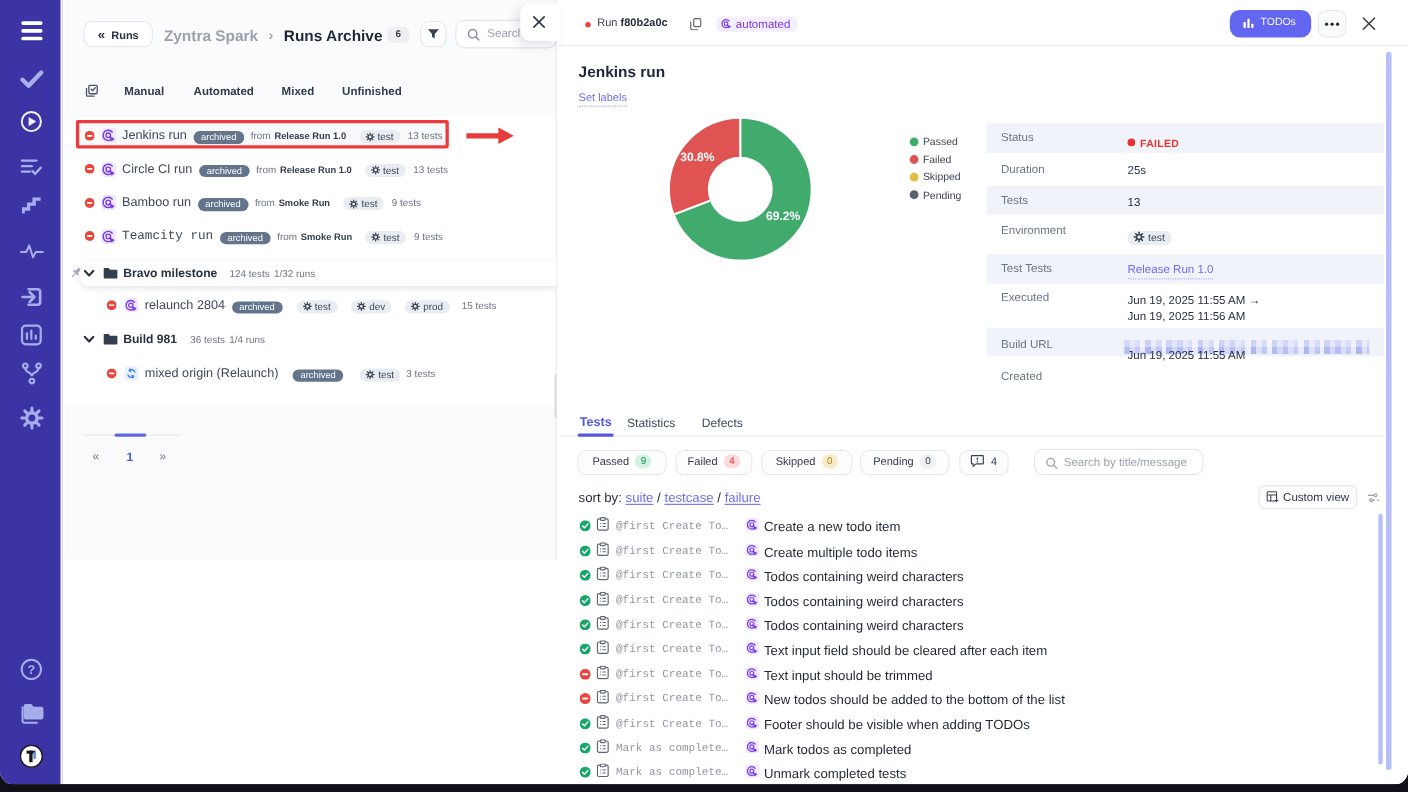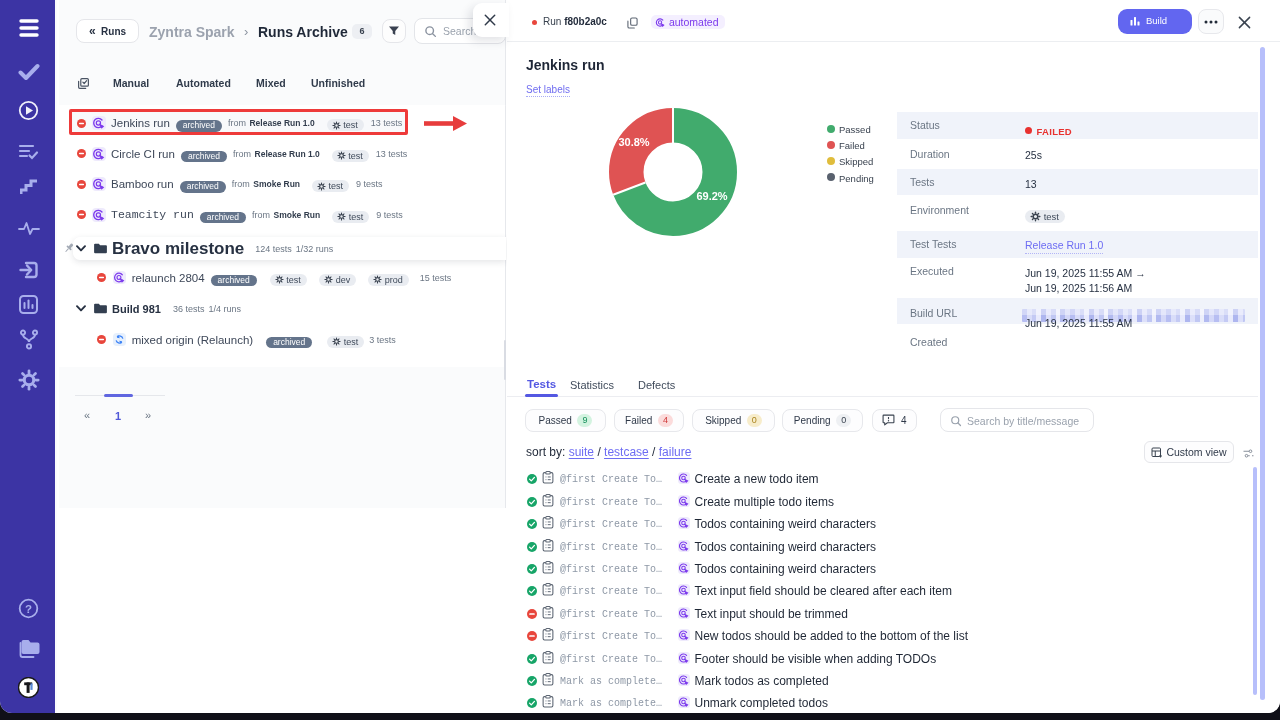--- a/index.html
+++ b/index.html
@@ -315,21 +315,21 @@
         <span style="margin-right:8px;">
             <svg width="10" height="7" viewBox="0 0 10 7" style="display:block;">
               <path d="M1 1.2 L5 5.4 L9 1.2" stroke="#273142" stroke-width="1.9" fill="none" stroke-linecap="round" stroke-linejoin="round"></path>
             </svg>
           </span>
         <span style="margin-right:5px;">
             <svg width="13" height="11" viewBox="0 0 24 20" style="display:block;">
               <path d="M2 1 h7 l2.2 2.8 H22 a1.8 1.8 0 0 1 1.8 1.8 V17 a1.8 1.8 0 0 1 -1.8 1.8 H2 A1.8 1.8 0 0 1 .2 17 V2.8 A1.8 1.8 0 0 1 2 1z" fill="#333f50"></path>
             </svg>
           </span>
-        <span style="margin-right:11px;font-size:17px;font-weight:600;color:#273142;">Bravo milestone</span>
+        <span style="margin-right:11px;font-size:11px;font-weight:600;color:#273142;">Bravo milestone</span>
         <span class="gtxt" style="margin-right:4px;">124 tests</span>
         <span class="gtxt">1/32 runs</span>
       </div>
       <div class="runrow" style="top:157.5px;padding-left:38.2px;">
           <span style="margin-right:7px;">
             <svg width="9" height="9" viewBox="0 0 14 14" style="display:block;">
               <circle cx="7" cy="7" r="7" fill="#e8463c"></circle>
               <rect x="3" y="5.8" width="8" height="2.4" rx="1.2" fill="#fff"></rect>
             </svg>
           </span>
@@ -456,21 +456,21 @@
             <path d="M11.5 12.5 L21 17.5 L16.3 21.8 Z" fill="#7c3aed"></path>
           </svg> automated</div>
       <div class="abs" style="left:611px;top:9px;width:74px;height:25px;background:#6266f0;border-radius:9px;color:#fff;font-size:13px;">
         <svg width="12" height="12" viewBox="0 0 24 24" style="position:absolute;left:11px;top:6px;">
             <g fill="#fff">
               <rect x="3" y="10" width="4" height="11" rx="1"></rect>
               <rect x="10" y="4" width="4" height="17" rx="1"></rect>
               <rect x="17" y="13" width="4" height="8" rx="1"></rect>
             </g>
           </svg>
-        <span style="position:absolute;left:28px;top:6px;font-size:9.5px;">Build</span>
+        <span style="position:absolute;left:28px;top:6px;font-size:9.5px;">TODOs</span>
       </div>
       <div class="abs" style="left:691px;top:9px;width:26px;height:25px;background:#fafbfc;border:1px solid #e7e8ec;border-radius:8px;">
           <svg width="14" height="4" viewBox="0 0 14 4" style="position:absolute;left:5px;top:10px;">
             <circle cx="2" cy="2" r="1.5" fill="#222b38"></circle>
             <circle cx="7" cy="2" r="1.5" fill="#222b38"></circle>
             <circle cx="12" cy="2" r="1.5" fill="#222b38"></circle>
           </svg>
         </div>
       <div class="abs" style="left:731px;top:15px;"><svg width="13" height="13" viewBox="0 0 14 14">
             <g stroke="#39424f" stroke-width="1.6" stroke-linecap="round">
@@ -835,21 +835,21 @@
                 <line x1="10.5" y1="16" x2="16" y2="16"></line>
               </g>
             </svg></div>
         <div class="tr-in tmono" style="left:53px;">Mark as complete…</div>
         <div class="tr-in" style="left:171px;"><svg width="12" height="12" viewBox="0 0 24 24">
               <rect width="24" height="24" rx="7" fill="#eeeafc"></rect>
               <path d="M17.1 6.9 A8 8 0 1 0 17.1 17.1" stroke="#7c3aed" stroke-width="2.3" fill="none" stroke-linecap="round"></path>
               <circle cx="11" cy="12" r="3.6" stroke="#7c3aed" stroke-width="2.1" fill="none"></circle>
               <path d="M11.5 12.5 L21 17.5 L16.3 21.8 Z" fill="#7c3aed"></path>
             </svg></div>
-        <div class="tr-in ttitle" style="left:187.5px;">Unmark completed todos</div>
+        <div class="tr-in ttitle" style="left:187.5px;">Unmark completed tests</div>
       </div>
     </div>
 
     <div class="abs" style="left:746px;top:467px;width:4px;height:228px;border-radius:2px;background:#b7bffb;"></div>
     <div class="abs" style="left:753px;top:47px;width:5px;height:653px;border-radius:2.5px;background:#b7bffb;"></div>
   </div>
 
   <div class="abs" style="left:473px;top:3px;width:36px;height:34px;background:#fff;border-radius:9px 0 0 9px;box-shadow:-4px 4px 10px rgba(30,41,59,.13);">
     <svg width="12" height="12" viewBox="0 0 14 14" style="position:absolute;left:11px;top:11px;">
         <g stroke="#2f3949" stroke-width="1.7" stroke-linecap="round">

